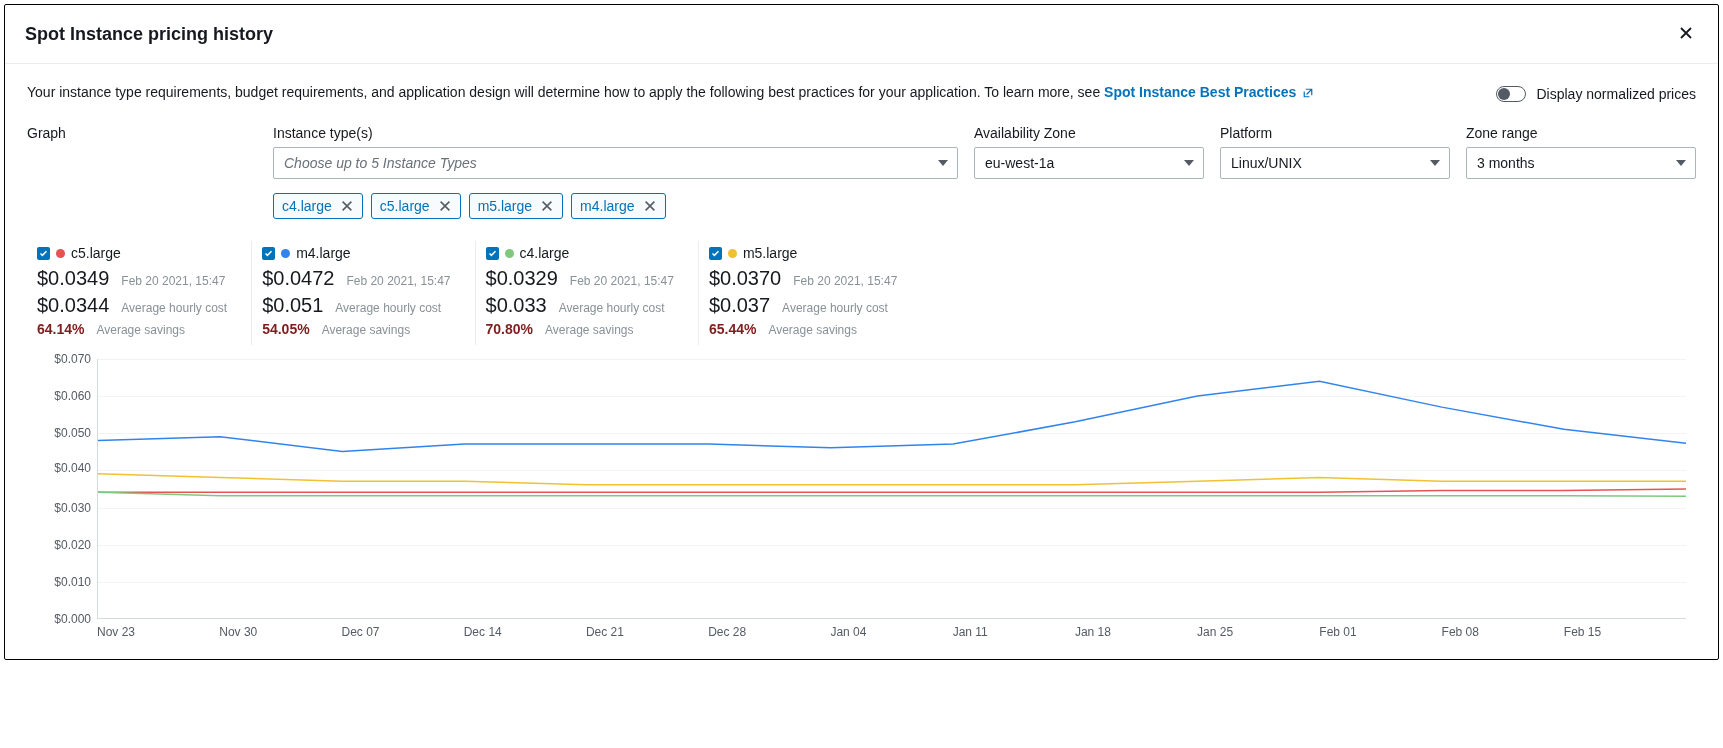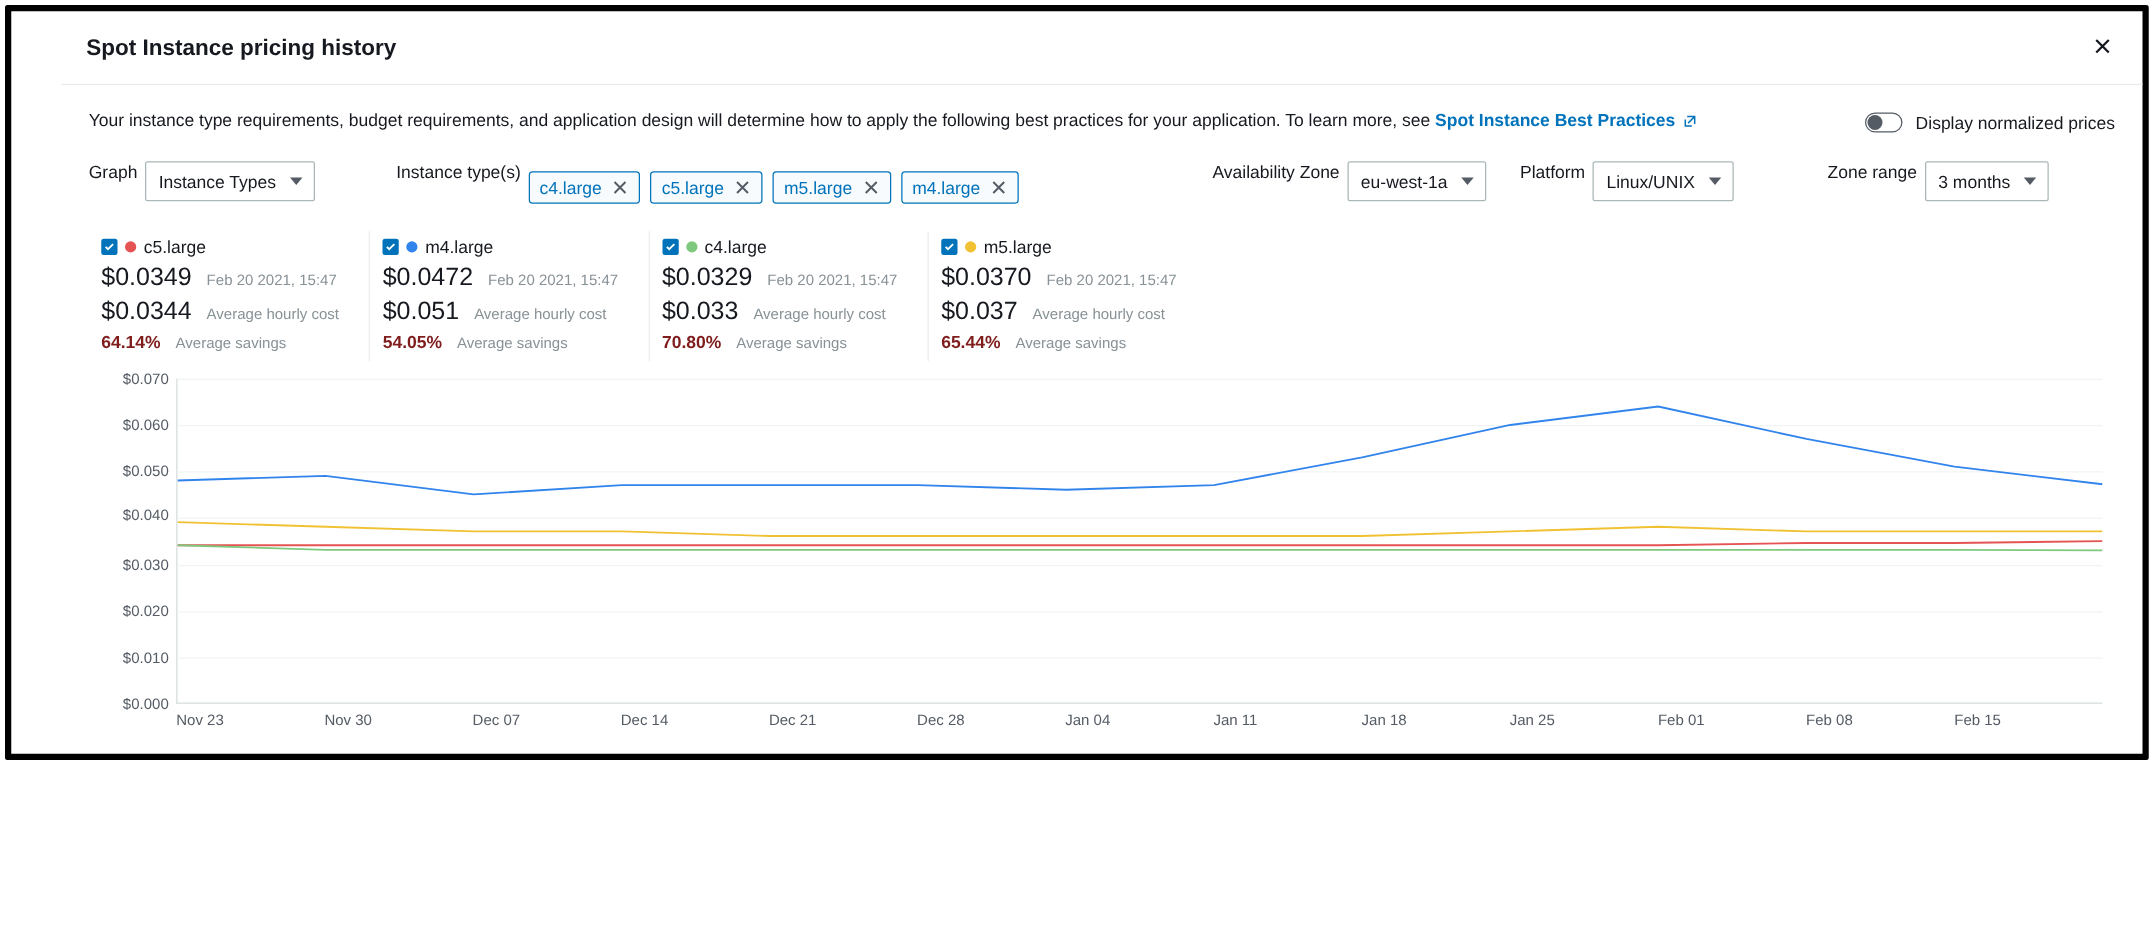--- a/index.html
+++ b/index.html
@@ -4,23 +4,22 @@
 <style>
   * { box-sizing: border-box; margin: 0; padding: 0; }
   body {
     font-family: "Amazon Ember", "Helvetica Neue", Arial, sans-serif;
     font-size: 14px;
     color: #16191f;
     background: #fff;
     padding: 4px;
   }
   .outer-panel {
-    border: 5px solid #000000;
+    border: 1px solid #000000;
     border-radius: 2px;
-    padding-left: 40px;
   }
   .header-row {
     display: flex;
     align-items: center;
     justify-content: space-between;
     padding: 14px 20px;
     border-bottom: 1px solid #eaeded;
   }
   .header-row h2 {
     font-size: 18px;
@@ -80,21 +79,21 @@
     background: #545b64;
   }
   .normalize-label {
     font-size: 14px;
   }
   .filter-row {
     display: flex;
     gap: 16px;
     margin-bottom: 6px;
   }
-  .filter-col { display: flex; flex-direction: row; gap: 6px; }
+  .filter-col { display: flex; flex-direction: column; gap: 6px; }
   .fc-graph { width: 230px; }
   .fc-types { flex: 1; }
   .fc-az { width: 230px; }
   .fc-plat { width: 230px; }
   .fc-range { width: 230px; }
   .filter-label { font-size: 14px; color: #16191f; }
   .select-box {
     position: relative;
     border: 1px solid #aab7b8;
     border-radius: 2px;
@@ -252,30 +251,30 @@
           <div class="toggle-knob"></div>
         </div>
         <span class="normalize-label">Display normalized prices</span>
       </div>
     </div>
 
     <div class="filter-row">
 
       <div class="filter-col fc-graph">
         <span class="filter-label">Graph</span>
+      </div>
+
+      <div class="filter-col fc-types">
+        <span class="filter-label">Instance type(s)</span>
         <div class="select-box">
-          <span>Instance Types</span>
+          <span class="placeholder">Choose up to 5 Instance Types</span>
           <svg class="select-caret" viewBox="0 0 16 16">
               <path d="M3 5l5 6 5-6z" fill="#545b64"></path>
             </svg>
         </div>
-      </div>
-
-      <div class="filter-col fc-types">
-        <span class="filter-label">Instance type(s)</span>
         <div class="chips-row" id="chips-row">
             <div class="chip">
               <span>c4.large</span>
     <svg class="chip-x" viewBox="0 0 16 16">
       <path d="M3 3 L13 13 M13 3 L3 13" stroke="#545b64" stroke-width="1.8" fill="none"></path>
               </svg>
             </div>
             <div class="chip">
               <span>c5.large</span>
     <svg class="chip-x" viewBox="0 0 16 16">

